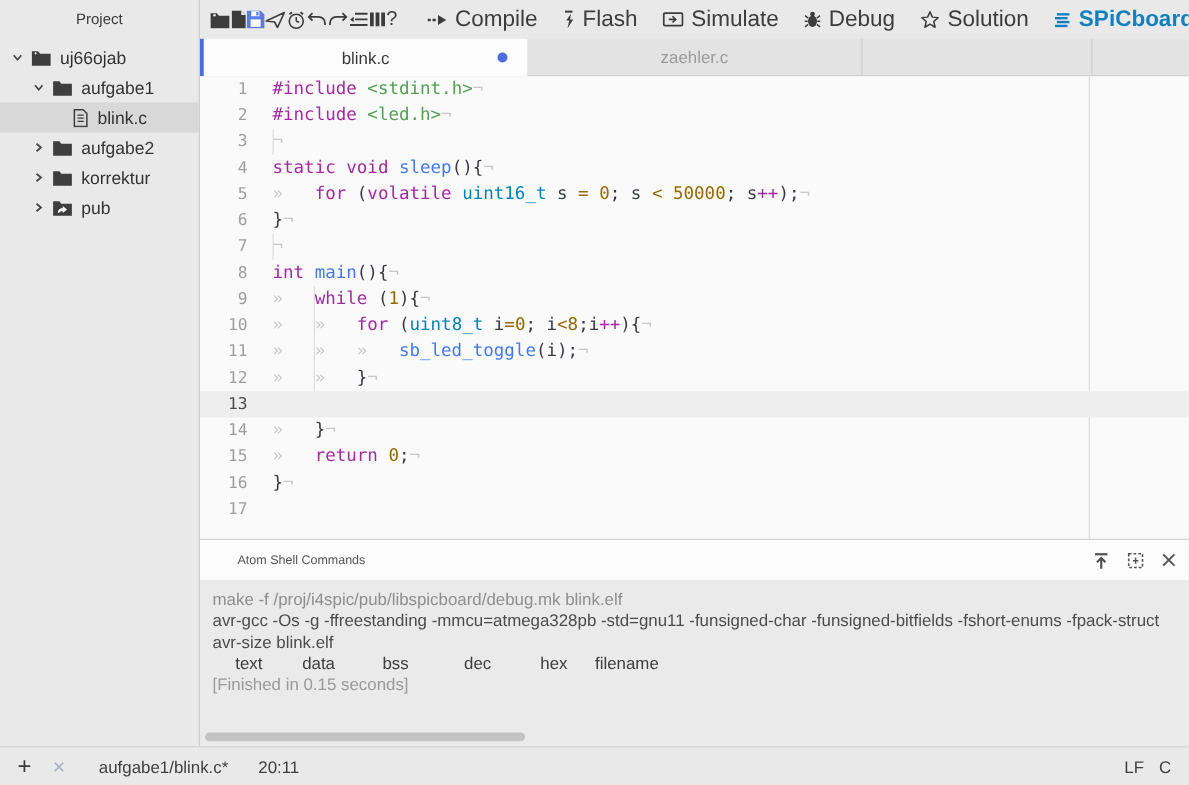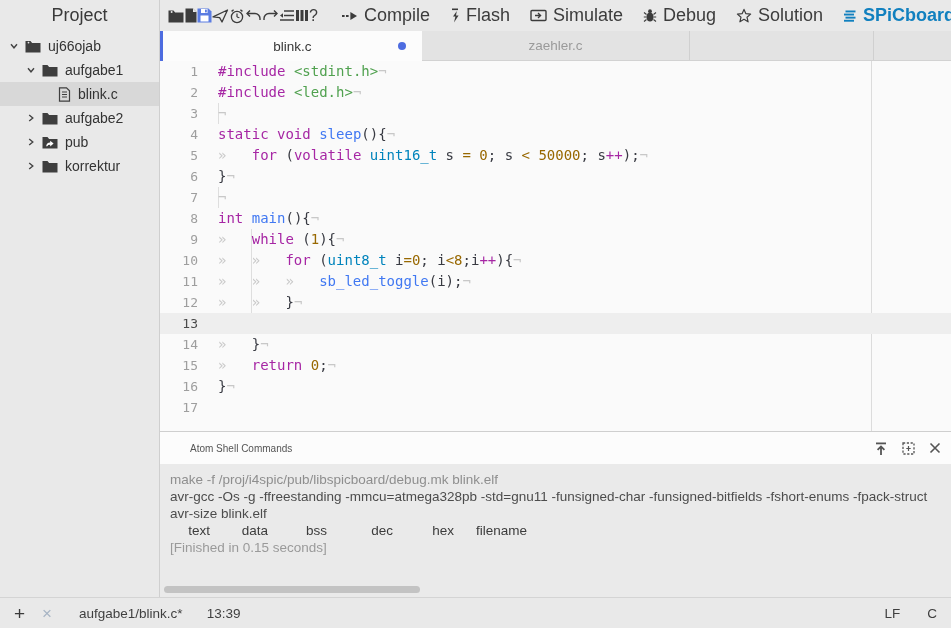--- a/index.html
+++ b/index.html
@@ -4,21 +4,21 @@
 <style>
   html,body{margin:0;padding:0;}
   body{width:951px;height:628px;position:relative;overflow:hidden;
        font-family:"Liberation Sans",sans-serif;background:#e9e9e9;
        -webkit-font-smoothing:antialiased;color:#3c3c3c;}
   svg{display:block;}
 
   
   .sidebar{position:absolute;left:0;top:0;width:160px;height:597px;
            background:#e9e9e9;border-right:1px solid #cfcfcf;box-sizing:border-box;}
-  .sidebar-title{height:30px;line-height:30px;text-align:center;font-size:18px;color:#3a3a3a;}
+  .sidebar-title{height:30px;line-height:30px;text-align:center;font-size:12px;color:#3a3a3a;}
   .tree{margin-top:4px;}
   .tree-row{height:24px;display:flex;align-items:center;font-size:14px;color:#333;cursor:default;}
   .tree-row .twisty{width:12px;height:12px;margin-right:5px;flex:0 0 auto;display:flex;align-items:center;justify-content:center;}
   .tree-row .ticon{margin-right:7px;flex:0 0 auto;}
   .tree-row.selected{background:#d8d8d8;}
   .ind1{padding-left:8px;} .ind2{padding-left:25px;} .ind3{padding-left:58px;}
 
   
   .main{position:absolute;left:160px;top:0;width:791px;height:597px;}
 
@@ -77,21 +77,21 @@
               border-radius:4px;background:#c3c3c3;cursor:pointer;}
 
   
   .statusbar{position:absolute;left:0;top:597px;width:951px;height:31px;
              background:#e9e9e9;border-top:1px solid #d4d4d4;box-sizing:border-box;
              display:flex;align-items:center;padding:0 14px;font-size:13.5px;color:#3f3f3f;}
   .sb-plus{font-size:19px;color:#3a3a3a;cursor:pointer;line-height:1;}
   .sb-x{font-size:17px;color:#a7b4c4;margin-left:17px;cursor:pointer;line-height:1;}
   .sb-file{margin-left:27px;cursor:pointer;}
   .sb-pos{margin-left:24px;cursor:pointer;}
-  .sb-right{margin-left:auto;display:flex;gap:27px;}
+  .sb-right{margin-left:auto;display:flex;gap:12px;}
   .sb-right span{cursor:pointer;}
 </style>
 </head>
 <body>
 
 <div class="sidebar">
   <div class="sidebar-title">Project</div>
   <div class="tree">
 
     <div class="tree-row ind1">
@@ -151,38 +151,38 @@
 
     <div class="tree-row ind2">
       <span class="twisty">
         <svg width="10" height="10" viewBox="0 0 10 10">
             <polyline points="3.2,2 6.8,5 3.2,8" fill="none" stroke="#444" stroke-width="1.4"></polyline>
           </svg>
       </span>
       <span class="ticon">
         <svg width="16" height="13" viewBox="0 0 16 13">
             <path d="M0.5 1 h5 l1.6 2 H15.5 v9.5 H0.5 Z" fill="#3e3e3e"></path>
-            <path d="M4.2 10.2 Q4.4 6.6 8.2 6.4 V4.8 l3.4 2.8 -3.4 2.8 V8.8 Q5.8 8.8 5.2 10.2 Z" fill="#ffffff"></path>
-          </svg>
-      </span>
-      <span>pub</span>
+          </svg>
+      </span>
+      <span>korrektur</span>
     </div>
 
     <div class="tree-row ind2">
       <span class="twisty">
         <svg width="10" height="10" viewBox="0 0 10 10">
             <polyline points="3.2,2 6.8,5 3.2,8" fill="none" stroke="#444" stroke-width="1.4"></polyline>
           </svg>
       </span>
       <span class="ticon">
         <svg width="16" height="13" viewBox="0 0 16 13">
             <path d="M0.5 1 h5 l1.6 2 H15.5 v9.5 H0.5 Z" fill="#3e3e3e"></path>
-          </svg>
-      </span>
-      <span>korrektur</span>
+            <path d="M4.2 10.2 Q4.4 6.6 8.2 6.4 V4.8 l3.4 2.8 -3.4 2.8 V8.8 Q5.8 8.8 5.2 10.2 Z" fill="#ffffff"></path>
+          </svg>
+      </span>
+      <span>pub</span>
     </div>
   </div>
 </div>
 
 <div class="main">
 
   <div class="toolbar">
     <span class="tb-icon">
       <svg width="16" height="14" viewBox="0 0 16 14">
           <path d="M0.5 1.5 h5 l1.6 2 H15.5 v10 H0.5 Z" fill="#3c3c3c"></path>
@@ -418,18 +418,18 @@
         </div>
       <div class="hscrollbar"></div>
     </div>
   </div>
 </div>
 
 <div class="statusbar">
   <span class="sb-plus">+</span>
   <span class="sb-x">×</span>
   <span class="sb-file">aufgabe1/blink.c*</span>
-  <span class="sb-pos">13:39</span>
+  <span class="sb-pos">20:11</span>
   <span class="sb-right">
     <span>LF</span>
     <span>C</span>
   </span>
 </div>
 
 </body></html>

